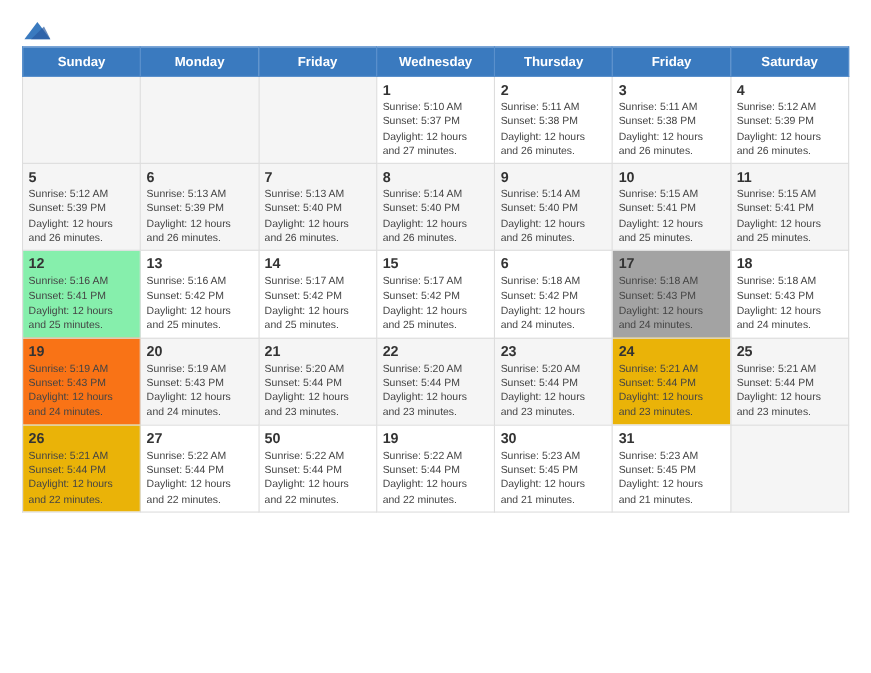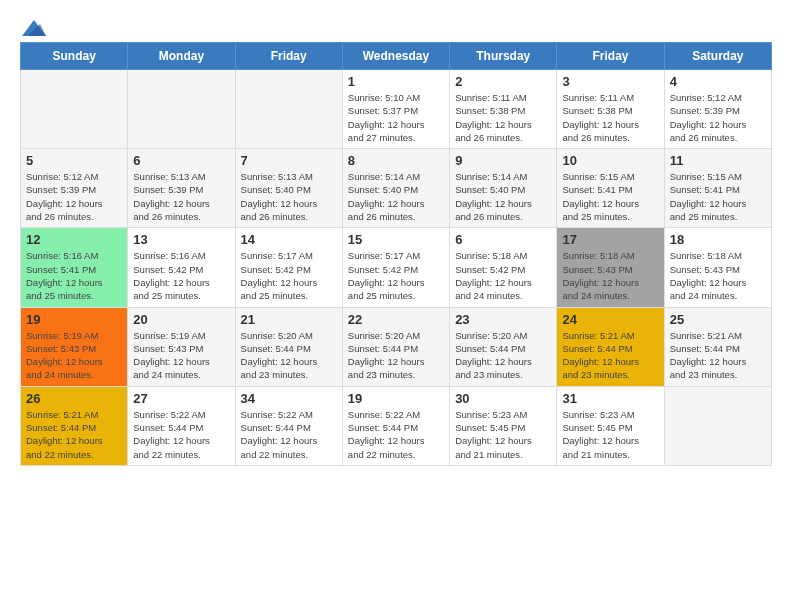--- a/index.html
+++ b/index.html
@@ -308,21 +308,21 @@
 and 22 minutes.</div>
         </td>
         <td style="background-color: rgb(255, 255, 255);">
           <span class="day-number">27</span>
           <div class="day-info" style="white-space: pre-line;">Sunrise: 5:22 AM
 Sunset: 5:44 PM
 Daylight: 12 hours
 and 22 minutes.</div>
         </td>
         <td style="background-color: rgb(255, 255, 255);">
-          <span class="day-number">34</span>
+          <span class="day-number">50</span>
           <div class="day-info" style="white-space: pre-line;">Sunrise: 5:22 AM
 Sunset: 5:44 PM
 Daylight: 12 hours
 and 22 minutes.</div>
         </td>
         <td style="background-color: rgb(255, 255, 255);">
           <span class="day-number">19</span>
           <div class="day-info" style="white-space: pre-line;">Sunrise: 5:22 AM
 Sunset: 5:44 PM
 Daylight: 12 hours

